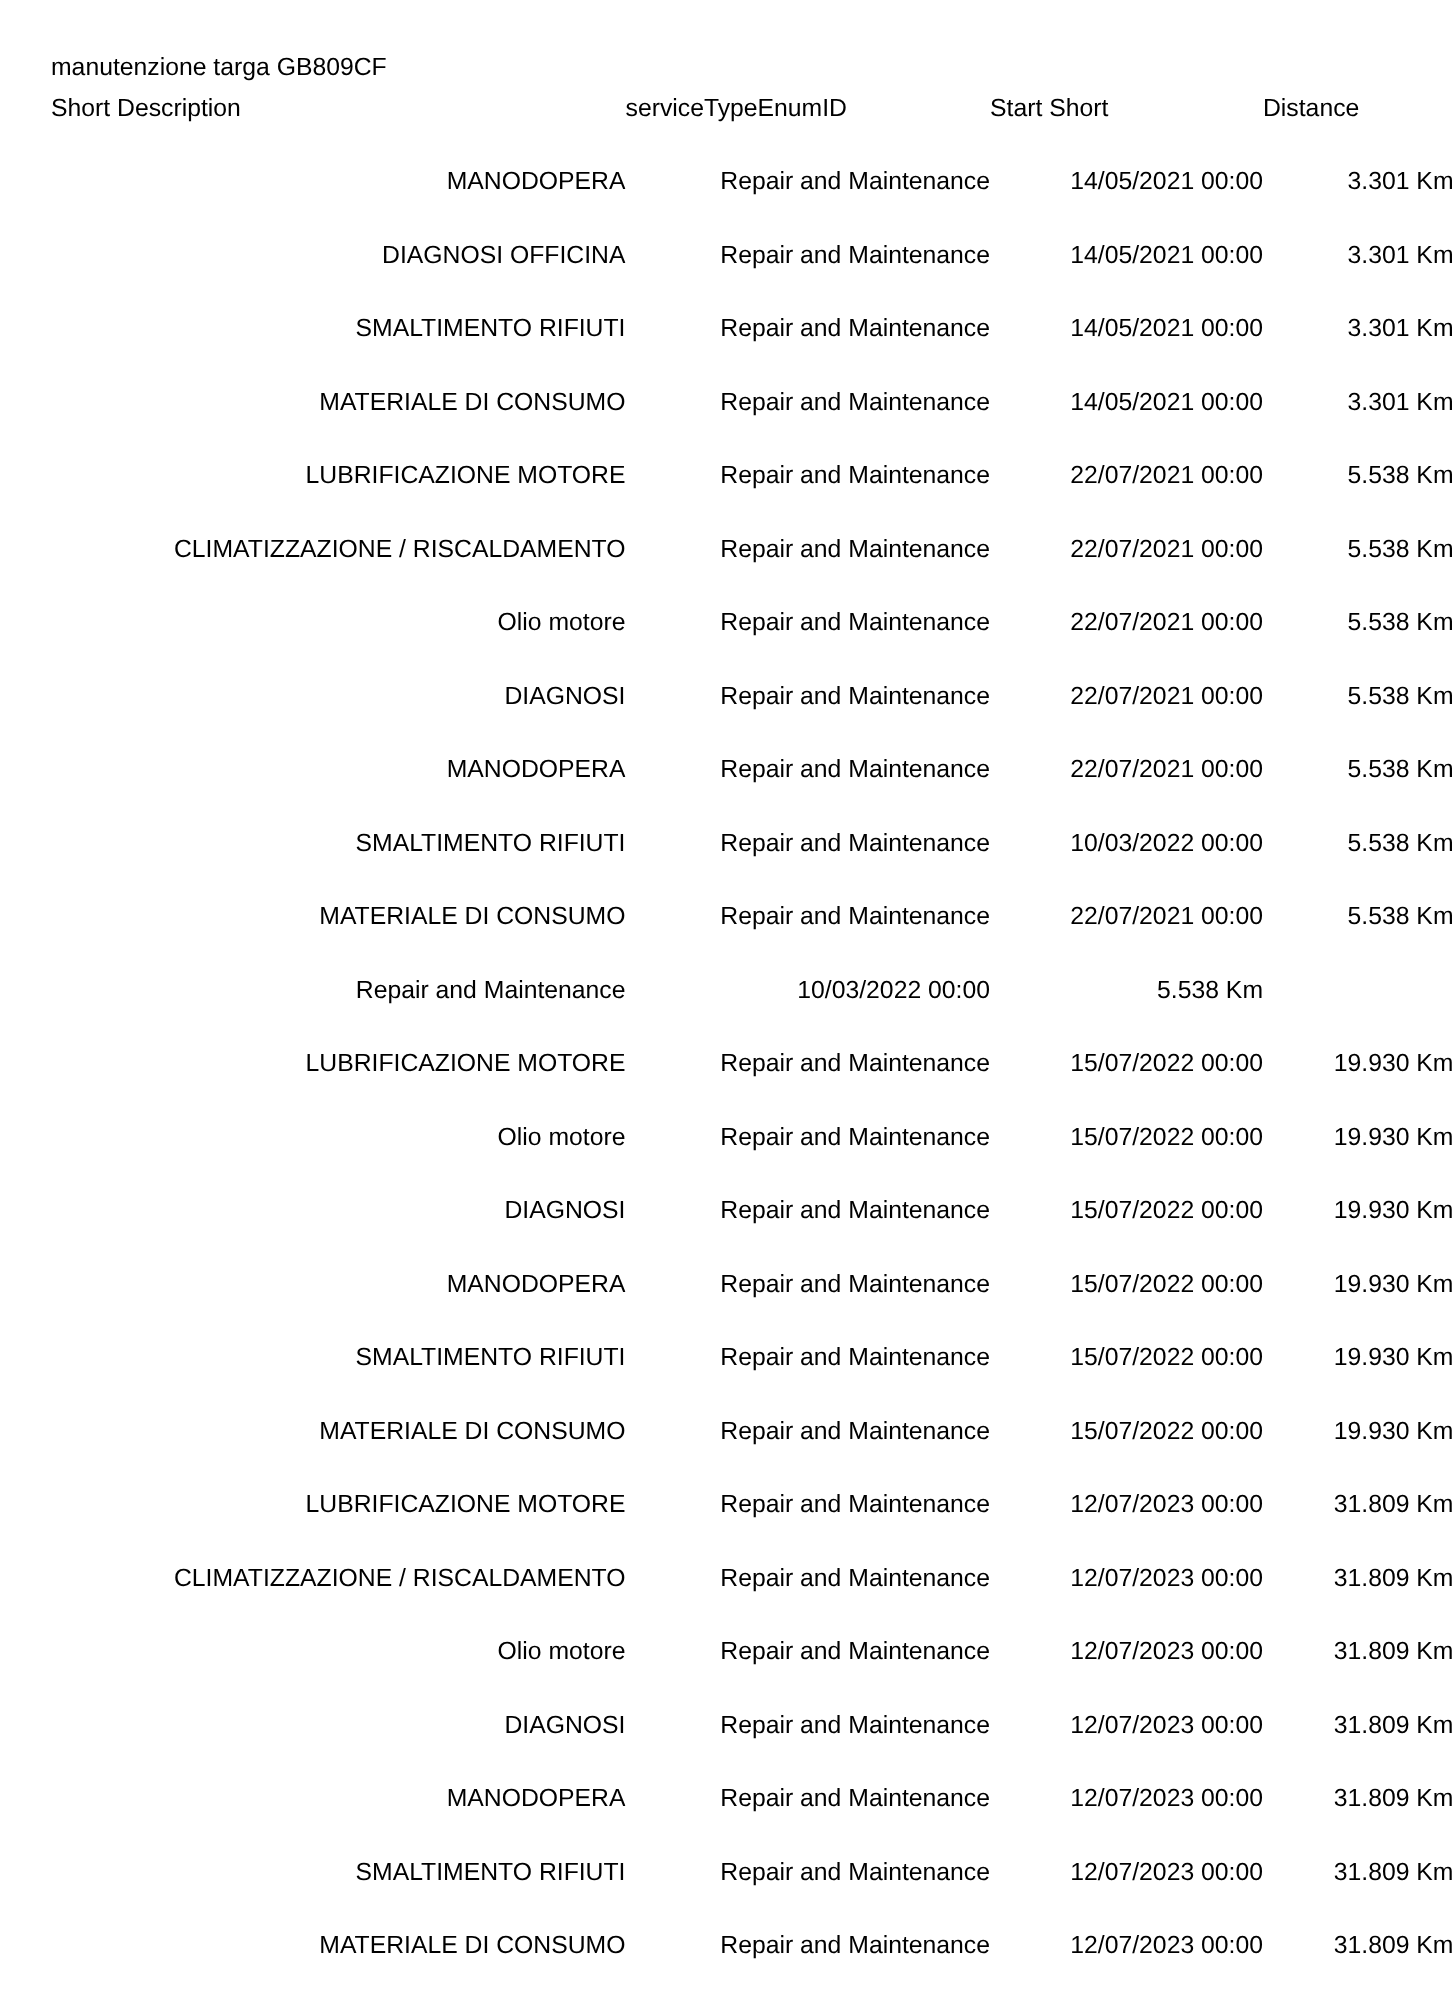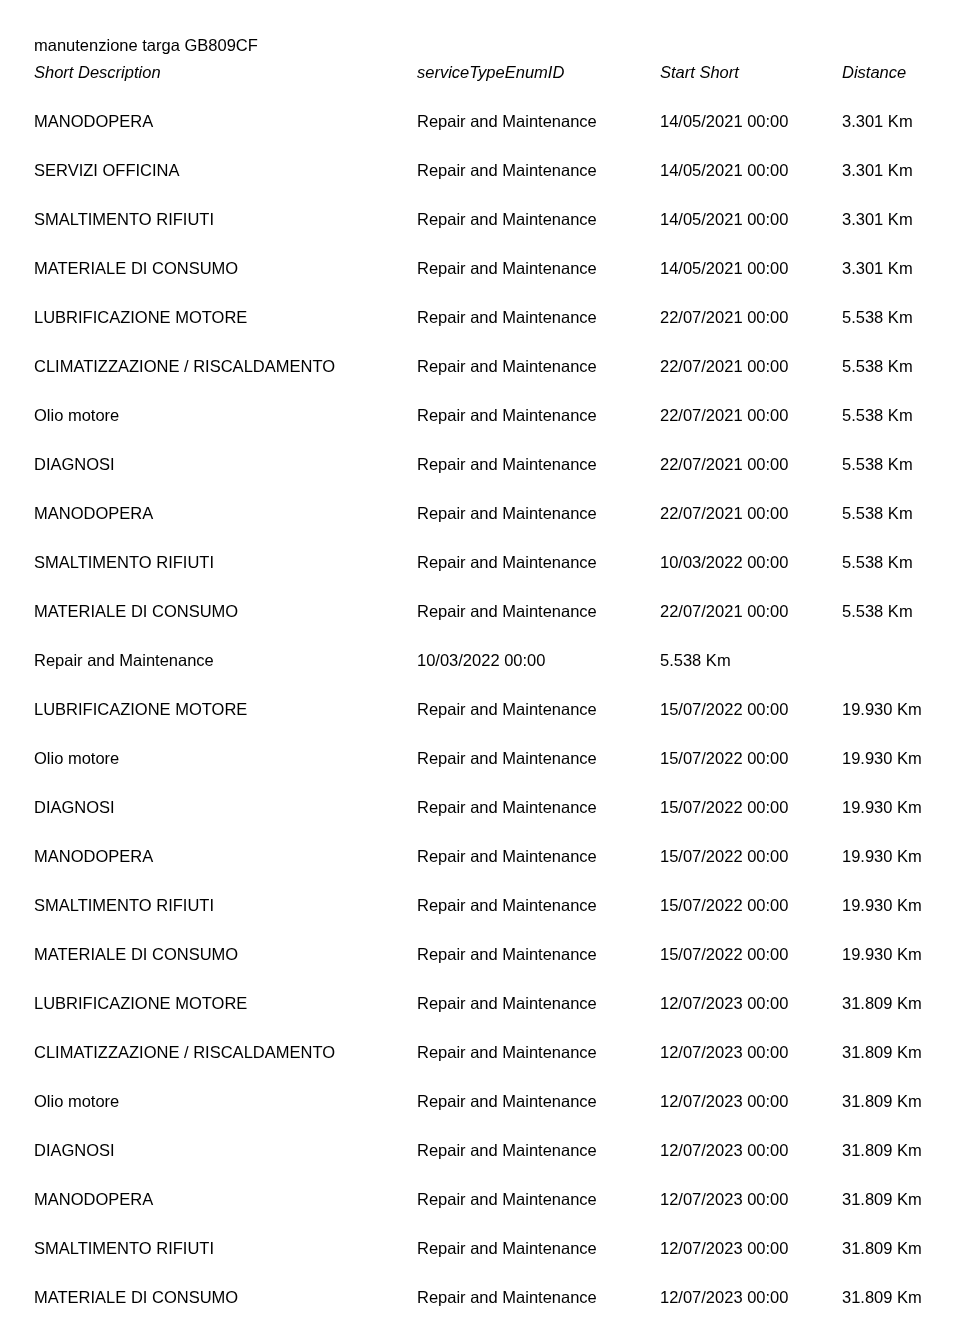--- a/index.html
+++ b/index.html
@@ -25,24 +25,24 @@
     white-space: nowrap;
   }
   .row {
     display: grid;
     grid-template-columns: 383px 243px 182px 1fr;
     align-items: center;
     white-space: nowrap;
   }
   .header-row {
     height: 27px;
-    font-style: italic;
   }
   .tbody {
     margin-top: 10.5px;
+    text-align: right;
   }
   .tbody .row {
     height: 49px;
   }
   .cell {
     overflow: hidden;
   }
 </style>
 </head>
 <body>
@@ -59,21 +59,21 @@
 
   <div class="tbody">
   <div class="row">
     <div class="cell">MANODOPERA</div>
     <div class="cell">Repair and Maintenance</div>
     <div class="cell">14/05/2021 00:00</div>
     <div class="cell">3.301 Km</div>
   </div>
 
   <div class="row">
-    <div class="cell">SERVIZI OFFICINA</div>
+    <div class="cell">DIAGNOSI OFFICINA</div>
     <div class="cell">Repair and Maintenance</div>
     <div class="cell">14/05/2021 00:00</div>
     <div class="cell">3.301 Km</div>
   </div>
 
   <div class="row">
     <div class="cell">SMALTIMENTO RIFIUTI</div>
     <div class="cell">Repair and Maintenance</div>
     <div class="cell">14/05/2021 00:00</div>
     <div class="cell">3.301 Km</div>

